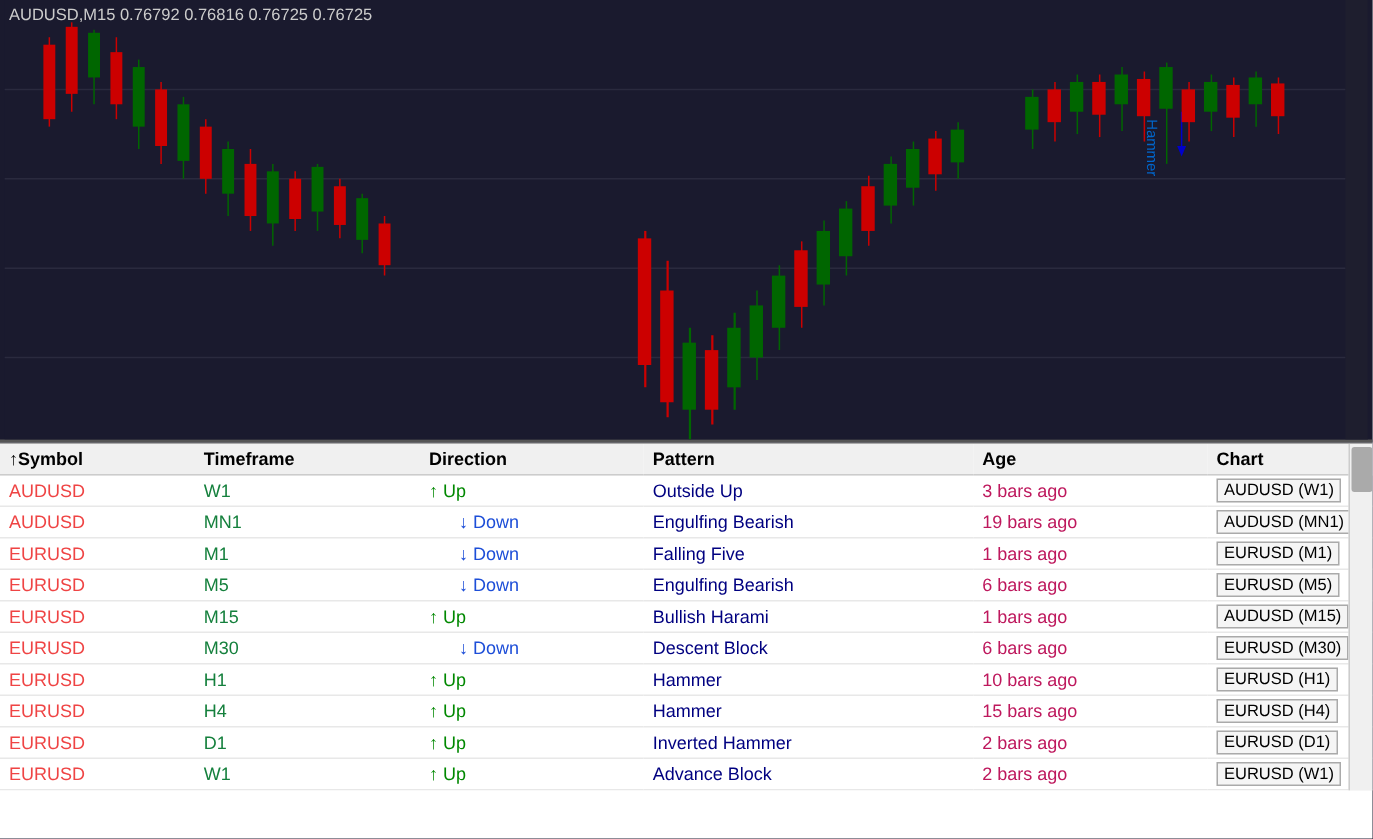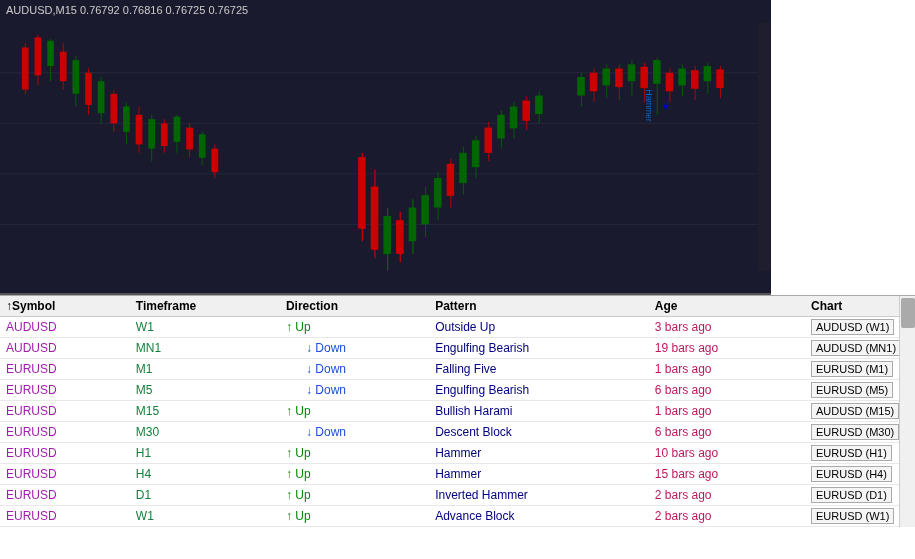--- a/index.html
+++ b/index.html
@@ -7,21 +7,21 @@
       font-family: Arial, sans-serif;
       font-size: 12px;
       background: #ffffff;
       width: 915px;
       height: 559px;
       overflow: hidden;
     }
 
     
     #chart-area {
-      width: 771px;
+      width: 915px;
       height: 295px;
       background: #1a1a2e;
       position: relative;
       overflow: hidden;
       border-bottom: 2px solid #555;
     }
 
     #chart-title {
       position: absolute;
       top: 4px;
@@ -71,21 +71,21 @@
       font-size: 12px;
     }
 
     tbody tr td {
       padding: 2px 6px;
       border-bottom: 1px solid #e8e8e8;
       font-size: 12px;
       color: #000;
     }
 
-    .symbol { color: #a21caf; font-weight: normal; }
+    .symbol { color: #ef4444; font-weight: normal; }
     .timeframe { color: #15803d; text-align: center; }
     .direction-up { color: #008800; }
     .direction-down { color: #1d4ed8; margin-left: 20px; }
     .pattern { color: #000080; text-align: right; }
     .age { color: #be185d; }
 
     .chart-btn {
       background: #f5f5f5;
       border: 1px solid #aaa;
       padding: 1px 4px;

